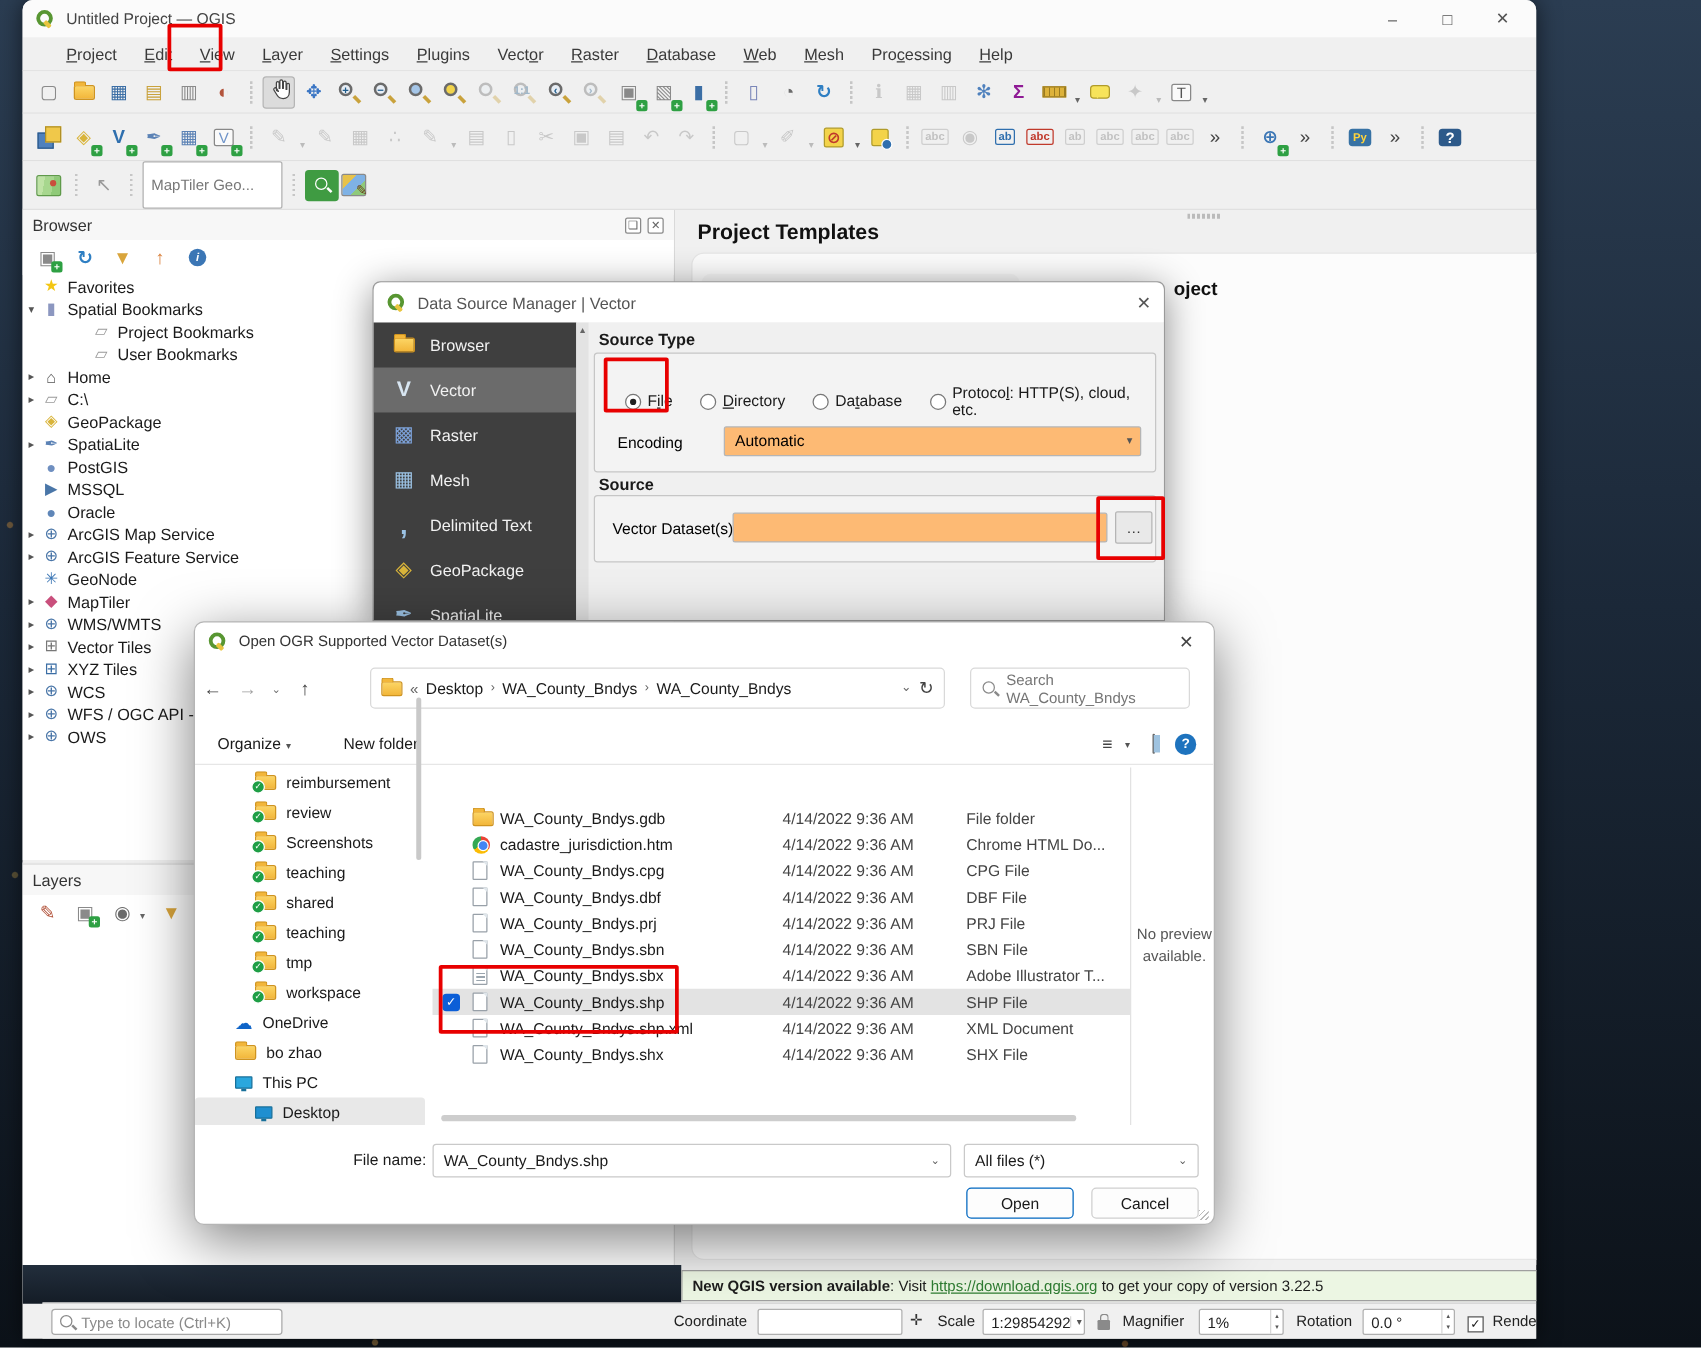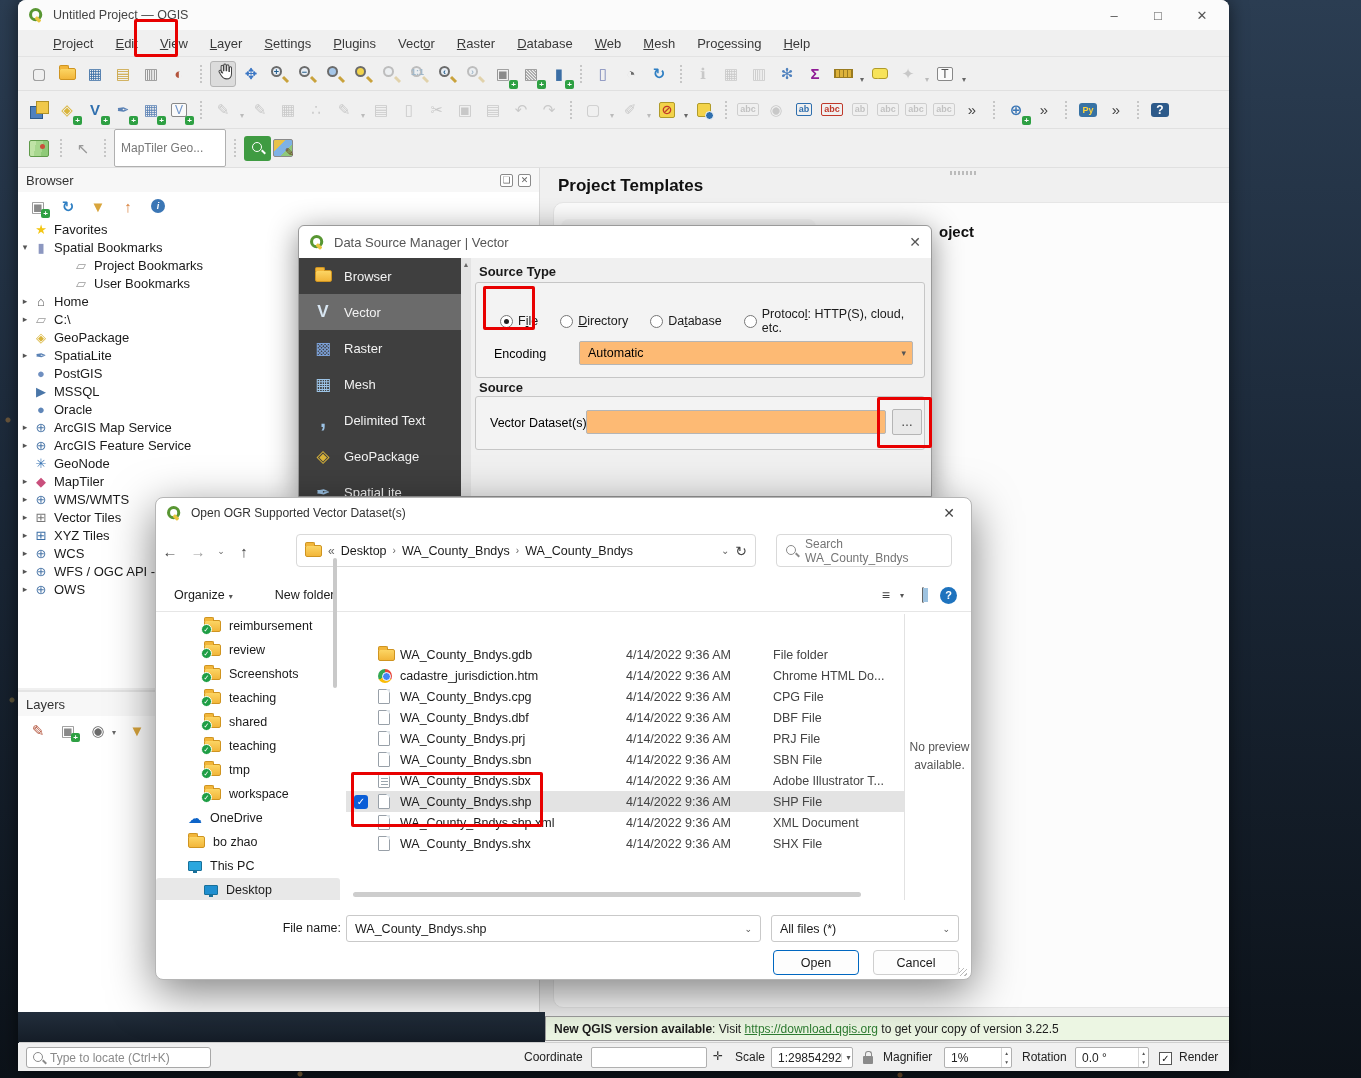--- a/index.html
+++ b/index.html
@@ -91,21 +91,21 @@
   #main h1{position:absolute;left:13px;top:8px;font-size:17px;color:#111;font-weight:bold}
   #tplPanel{position:absolute;left:8px;top:34px;width:797px;height:806px;background:#fcfcfc;border:1px solid #e6e6e6;border-radius:10px}
   #tplCard{position:absolute;left:7px;top:16px;width:255px;height:48px;background:#f5f5f5;border-radius:8px}
   #tplPartial{position:absolute;left:385px;top:20px;font-size:15px;font-weight:bold;color:#111}
   #canvasDark{position:absolute;left:0;top:1012px;width:527px;height:31px;background:linear-gradient(180deg,#222e3c,#141c26)}
   
   #msgbar{position:absolute;left:527px;top:1016px;width:808px;height:25px;background:#ecf6e3;border:1px solid #9f9f9f;display:flex;align-items:center;padding:0 8px;font-size:12px;color:#1c1c1c;white-space:pre}
   #msgbar b{font-weight:bold}
   #msgbar a{color:#2e7d32;text-decoration:underline}
   
-  #statusbar{position:absolute;left:1px;right:0;top:1042px;height:29px;background:#f0f0f0;border-top:1px solid #cfcfcf;font-size:12px;color:#222}
+  #statusbar{position:absolute;left:16px;right:0;top:1042px;height:29px;background:#f0f0f0;border-top:1px solid #cfcfcf;font-size:12px;color:#222}
   .sbl{position:absolute;top:7px}
   #locator{position:absolute;left:7px;top:4px;width:185px;height:21px;background:#fff;border:1px solid #a8a8a8;border-radius:3px;display:flex;align-items:center;gap:4px;padding:0 5px;color:#8a8a8a}
   .sbox{position:absolute;top:4px;height:21px;background:#fff;border:1px solid #b0b0b0;border-radius:2px;display:flex;align-items:center;font-size:12px;padding-left:6px}
   .sbox .ar2{margin-left:auto;display:flex;flex-direction:column;font-size:5.5px;color:#555;border-left:1px solid #d8d8d8;padding:1px 3px;line-height:1.5;height:100%;justify-content:center}
   .sbox .dd1{margin-left:auto;font-size:8px;color:#555;padding:0 4px;border-left:1px solid #d8d8d8}
   .lock{width:10px;height:8px;background:#8a8a8a;border-radius:1px;position:relative;display:inline-block}
   .lock::before{content:"";position:absolute;left:1.5px;top:-5px;width:5px;height:5px;border:1.5px solid #8a8a8a;border-bottom:none;border-radius:3px 3px 0 0}
   .cb{width:13px;height:13px;border:1px solid #555;background:#fff;display:inline-flex;align-items:center;justify-content:center;font-size:10px;color:#111}
   .spb{width:18px;height:13px;background:#8f8f8f;border-radius:6px;position:relative;display:inline-block}
   .spb::after{content:"";position:absolute;left:4px;bottom:-5px;border:4px solid transparent;border-top-color:#8f8f8f}

